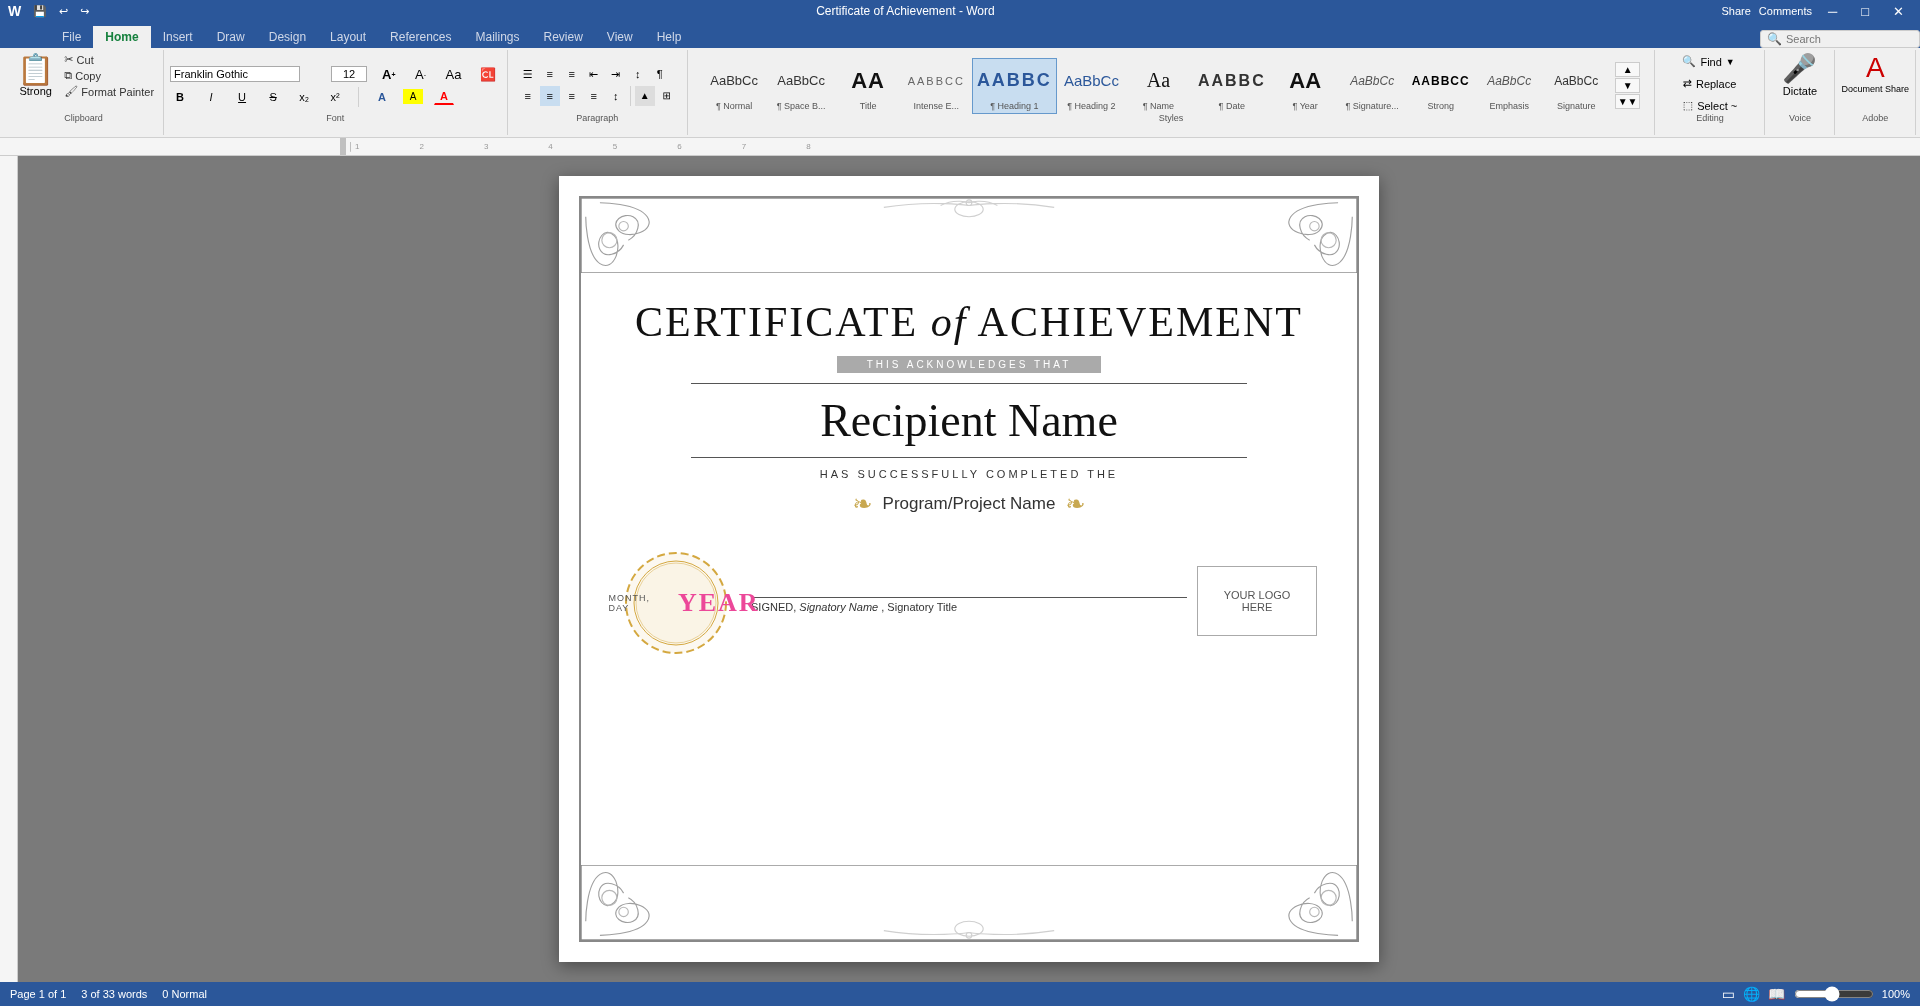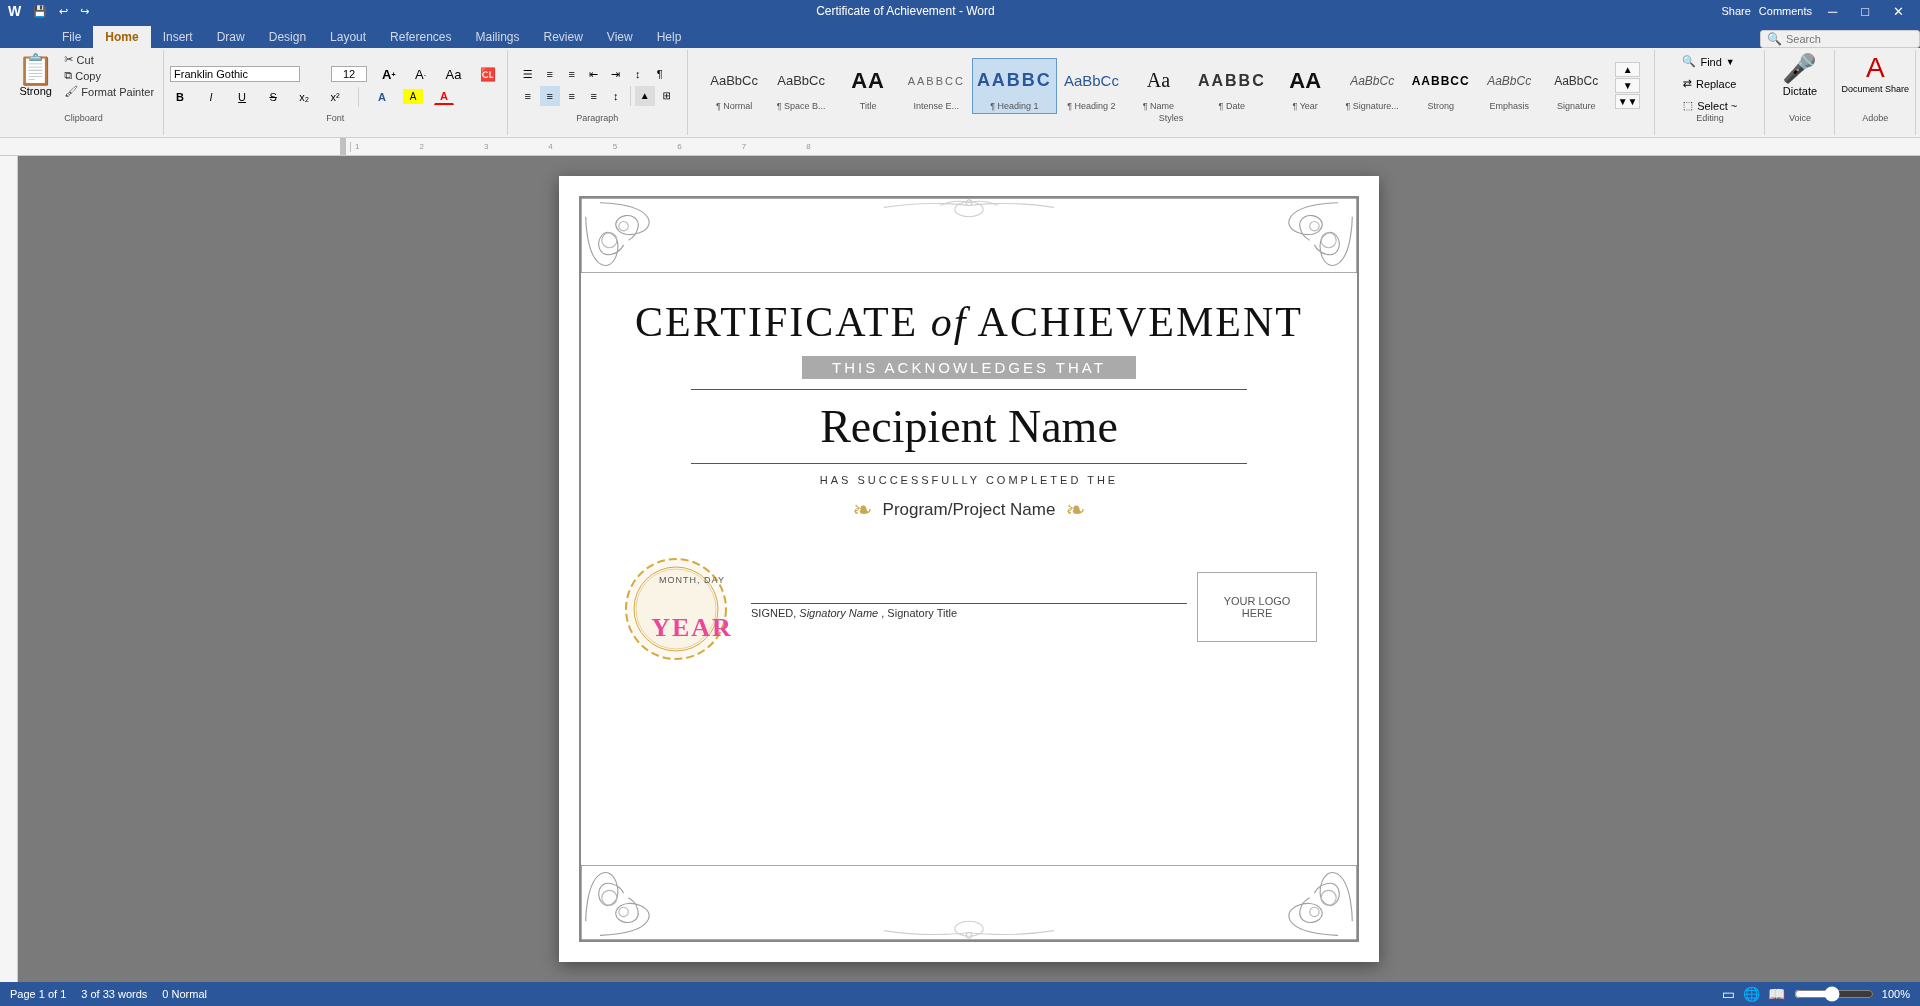--- a/index.html
+++ b/index.html
@@ -32,21 +32,21 @@
       padding: 3px 12px;
       font-size: 12px;
       color: #d0d8e8;
       cursor: pointer;
       height: 22px;
       display: flex;
       align-items: center;
     }
     .ribbon-tab.active {
       background: #f0f0f0;
-      color: #a16207;
+      color: #15803d;
       font-weight: 600;
     }
 
     
     .ribbon {
       background: #f0f0f0;
       border-bottom: 1px solid #d0d0d0;
       display: flex;
       align-items: stretch;
       padding: 2px 4px;
@@ -252,21 +252,21 @@
       text-align: center;
     }
     .cert-title em {
       font-style: italic;
     }
 
     .cert-acknowledges {
       background: #aaa;
       color: white;
       padding: 3px 30px;
-      font-size: 15px;
+      font-size: 10px;
       letter-spacing: 3px;
       text-transform: uppercase;
     }
 
     .cert-line {
       border-top: 1px solid #555;
       width: 80%;
     }
 
     .cert-recipient {
@@ -712,21 +712,21 @@
           <div class="cert-bottom-section">
 
             <div style="position:relative;width:110px;height:110px;flex-shrink:0;margin-top:-10px;">
               
               <svg width="110" height="110" viewBox="0 0 110 110">
 
                 <circle cx="55" cy="55" r="50" fill="rgba(212,168,64,0.08)" stroke="#d4a840" stroke-width="2" stroke-dasharray="8,4"></circle>
                 <circle cx="55" cy="55" r="42" fill="none" stroke="#d4a840" stroke-width="1"></circle>
                 <circle cx="55" cy="55" r="40" fill="rgba(212,168,64,0.05)" stroke="#d4a840" stroke-width="0.5"></circle>
               </svg>
-              <div style="position:absolute;top:0;left:16px;width:110px;height:110px;display:flex;flex-direction:column;align-items:center;justify-content:center;gap:28px;">
+              <div style="position:absolute;top:0;left:8px;width:110px;height:110px;display:flex;flex-direction:row;align-items:center;justify-content:center;gap:28px;">
                 <span style="font-size:9px;letter-spacing:1px;color:#555;text-transform:uppercase;">MONTH, DAY</span>
                 <span style="font-size:26px;font-weight:bold;font-family:serif;color:#ec4899;letter-spacing:2px;">YEAR</span>
               </div>
             </div>
 
             <div class="cert-signature-area">
               <div class="sig-line"></div>
               <div class="sig-label">
                 <span>SIGNED,</span>
                 <em>Signatory Name</em>

